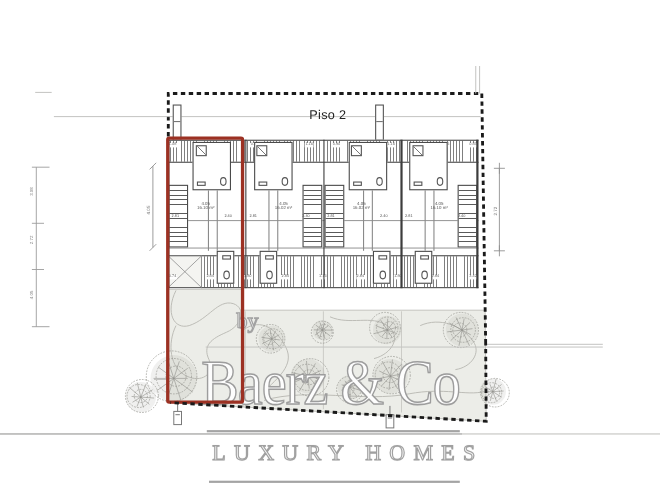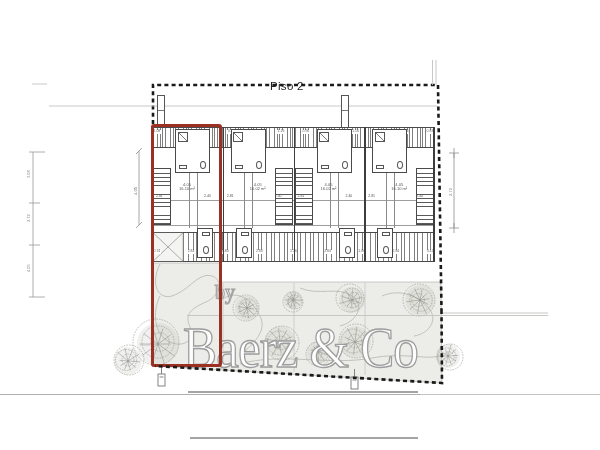--- a/index.html
+++ b/index.html
@@ -278,21 +278,21 @@
       <line x1="161.5" y1="366" x2="161.5" y2="374"></line>
       <rect x="158" y="374" width="7" height="12"></rect>
       <line x1="159.5" y1="377" x2="163.5" y2="377"></line>
       <line x1="354.5" y1="369" x2="354.5" y2="377"></line>
       <rect x="351" y="377" width="7" height="12"></rect>
       <line x1="352.5" y1="380" x2="356.5" y2="380"></line>
     </g>
   </svg>
 
   <div id="plan">
-    <div id="floor-label" class="abs" style="left:270px;top:80px;width:56px;">Piso 2</div>
+    <div id="floor-label" class="abs" style="left:270px;top:99px;width:56px;text-align:center;">Piso 2</div>
 
     <div class="abs chimney" style="left:157px;top:95px;width:8px;height:33px;"></div>
     <div class="abs chimney" style="left:341px;top:95px;width:8px;height:33px;"></div>
 
     <div class="abs hatch" style="left:152px;top:127px;width:283px;height:21px;"></div>
 
     <div class="abs hatch" style="left:183px;top:232px;width:252px;height:30px;"></div>
 
     <div class="abs hline" style="left:152px;top:200px;width:283px;"></div>
     <div class="abs hline" style="left:152px;top:225px;width:283px;"></div>
@@ -414,18 +414,19 @@
       </div>
   </div>
 
   <div id="highlight-rect" class="abs" style="left:150.5px;top:123.5px;width:71px;height:243px;"></div>
 
   <div id="wm-by" class="abs wm" style="left:215px;top:281px;">by</div>
   <div id="wm-brand" class="abs wm" style="left:183px;top:314px;">Baerz &amp; Co</div>
   <div class="abs faint" style="left:0;top:394px;width:600px;height:1px;z-index:4;"></div>
   <div class="abs" style="left:0;top:393.6px;width:420px;height:1.4px;background:#b0b0b0;z-index:4;"></div>
   <div class="abs rule" style="left:188px;top:391px;width:230px;height:1.8px;"></div>
+  <div id="wm-tagline" class="abs wm" style="left:193px;top:401px;">LUXURY HOMES</div>
   <div class="abs rule" style="left:190px;top:437px;width:228px;height:1.8px;"></div>
 
   <svg id="top-svg" width="600" height="450" style="pointer-events:none;">
     <polyline points="441.5,310 442,383 155,366" fill="none" stroke="#1a1a1a" stroke-width="2.6" stroke-dasharray="4 3.2"></polyline>
   </svg>
 </div>
 
 </body></html>

